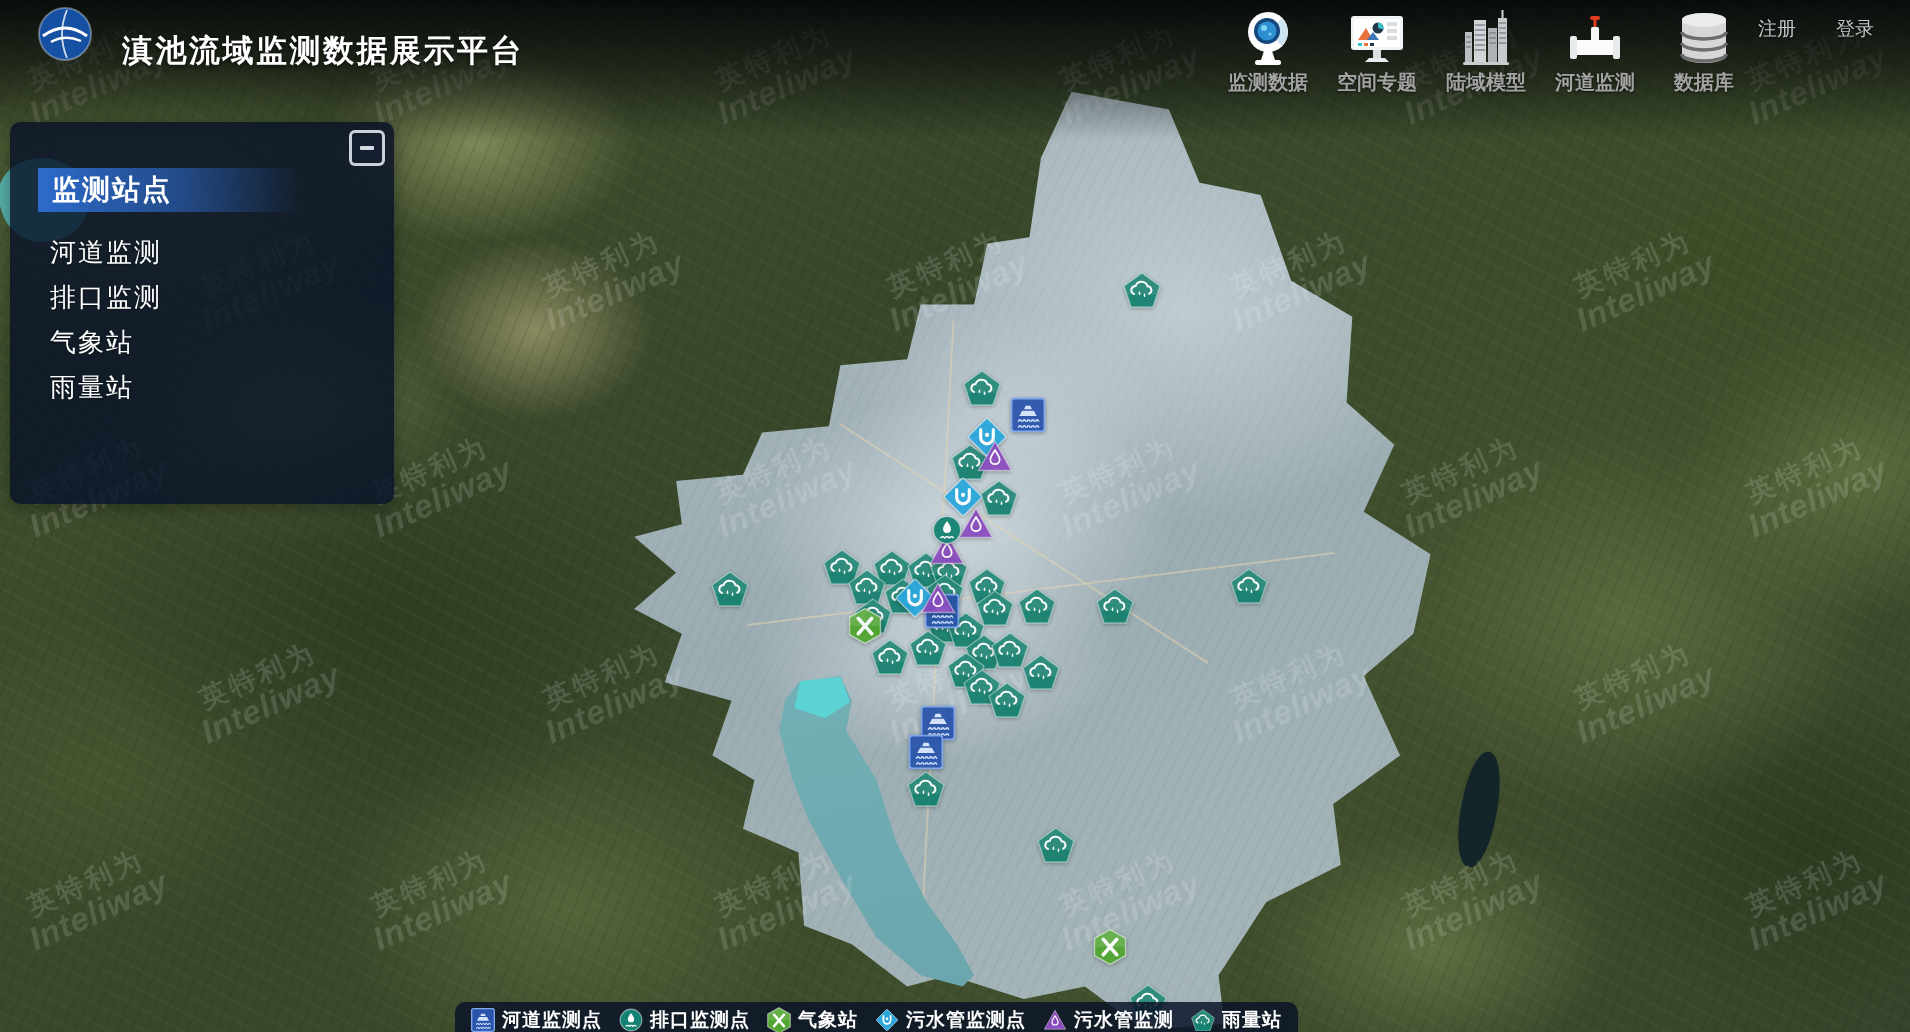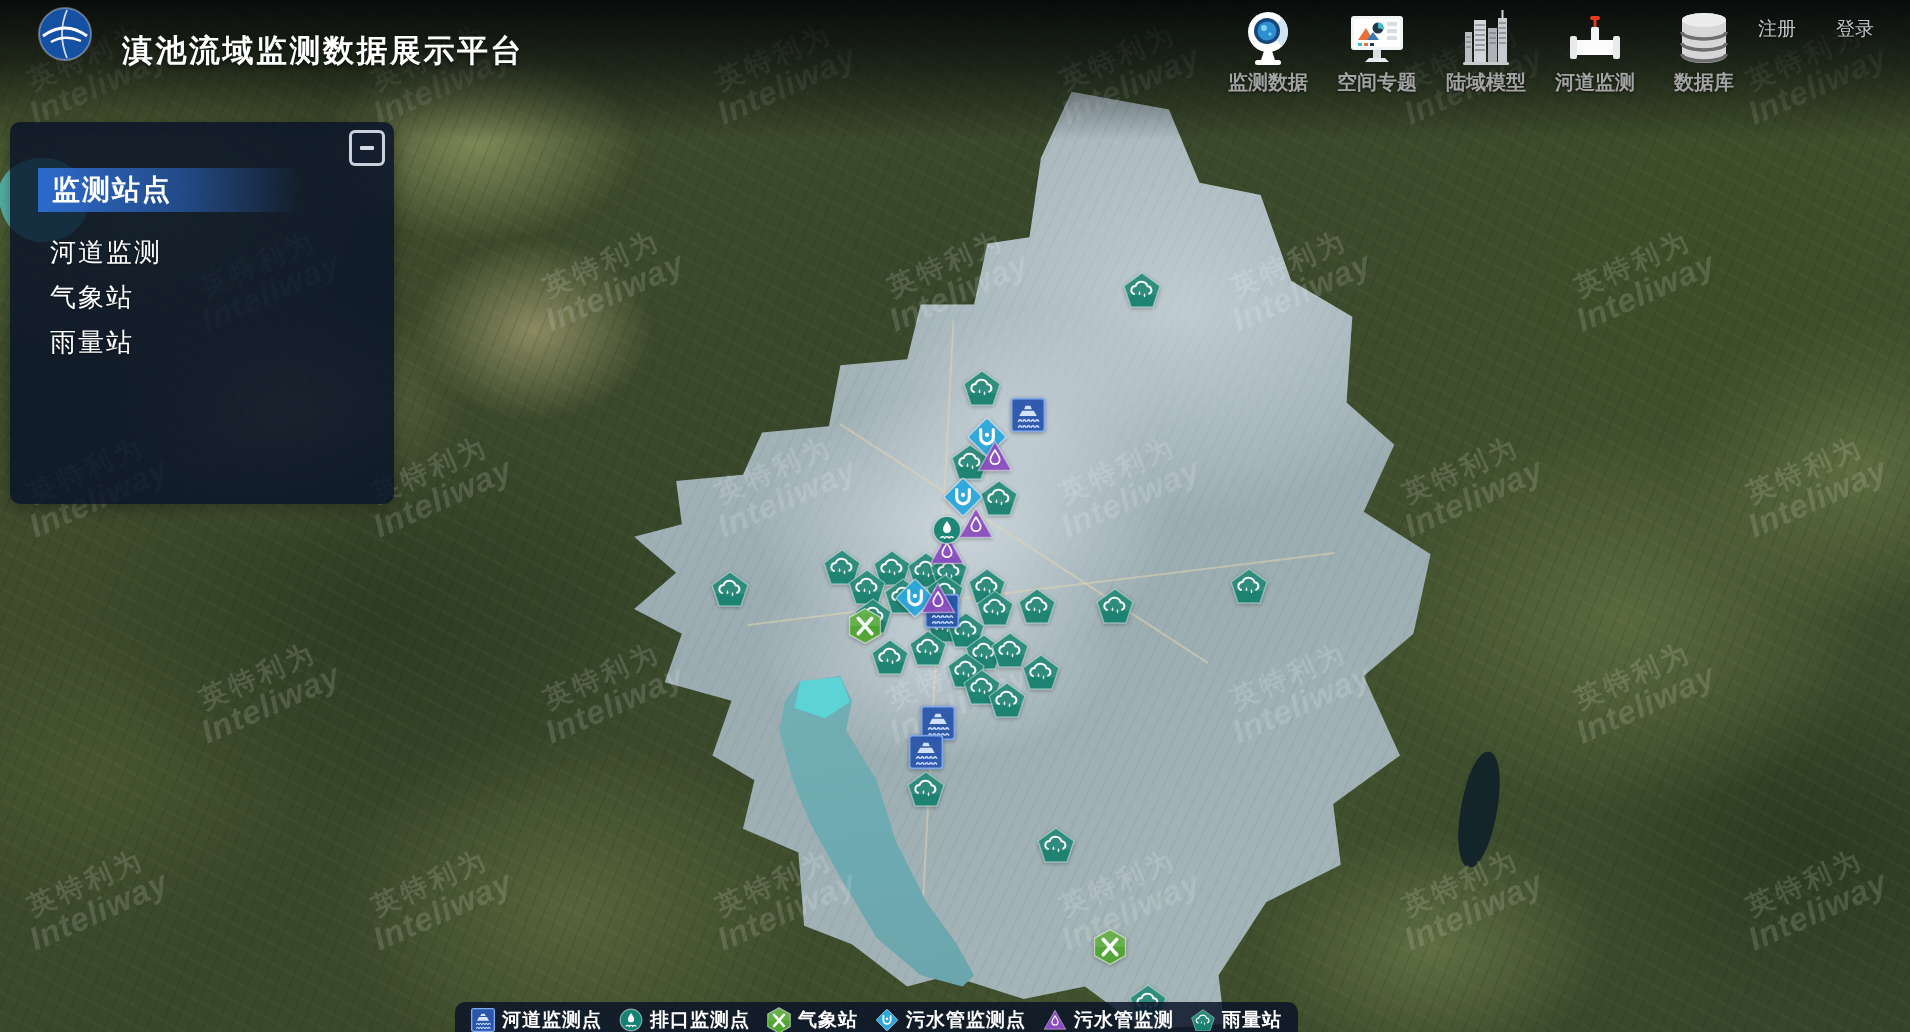--- a/index.html
+++ b/index.html
@@ -741,20 +741,21 @@
     <a href="#">登录</a>
   </div>
 
   <div class="panel">
     <div class="panel-collapse">
       <span class="bar"></span>
     </div>
     <div class="panel-title">监测站点</div>
     <div class="panel-list">
       <div class="panel-item">河道监测</div>
+      <div class="panel-item">排口监测</div>
       <div class="panel-item">气象站</div>
       <div class="panel-item">雨量站</div>
     </div>
   </div>
 
   <div class="legend" id="legend-bar">
       <div class="legend-item">
         <span>
           <svg viewBox="0 0 36 36">
             <rect x="1" y="1" width="34" height="34" rx="3" fill="var(--river)" stroke="#7fa9ec" stroke-width="2"></rect>

